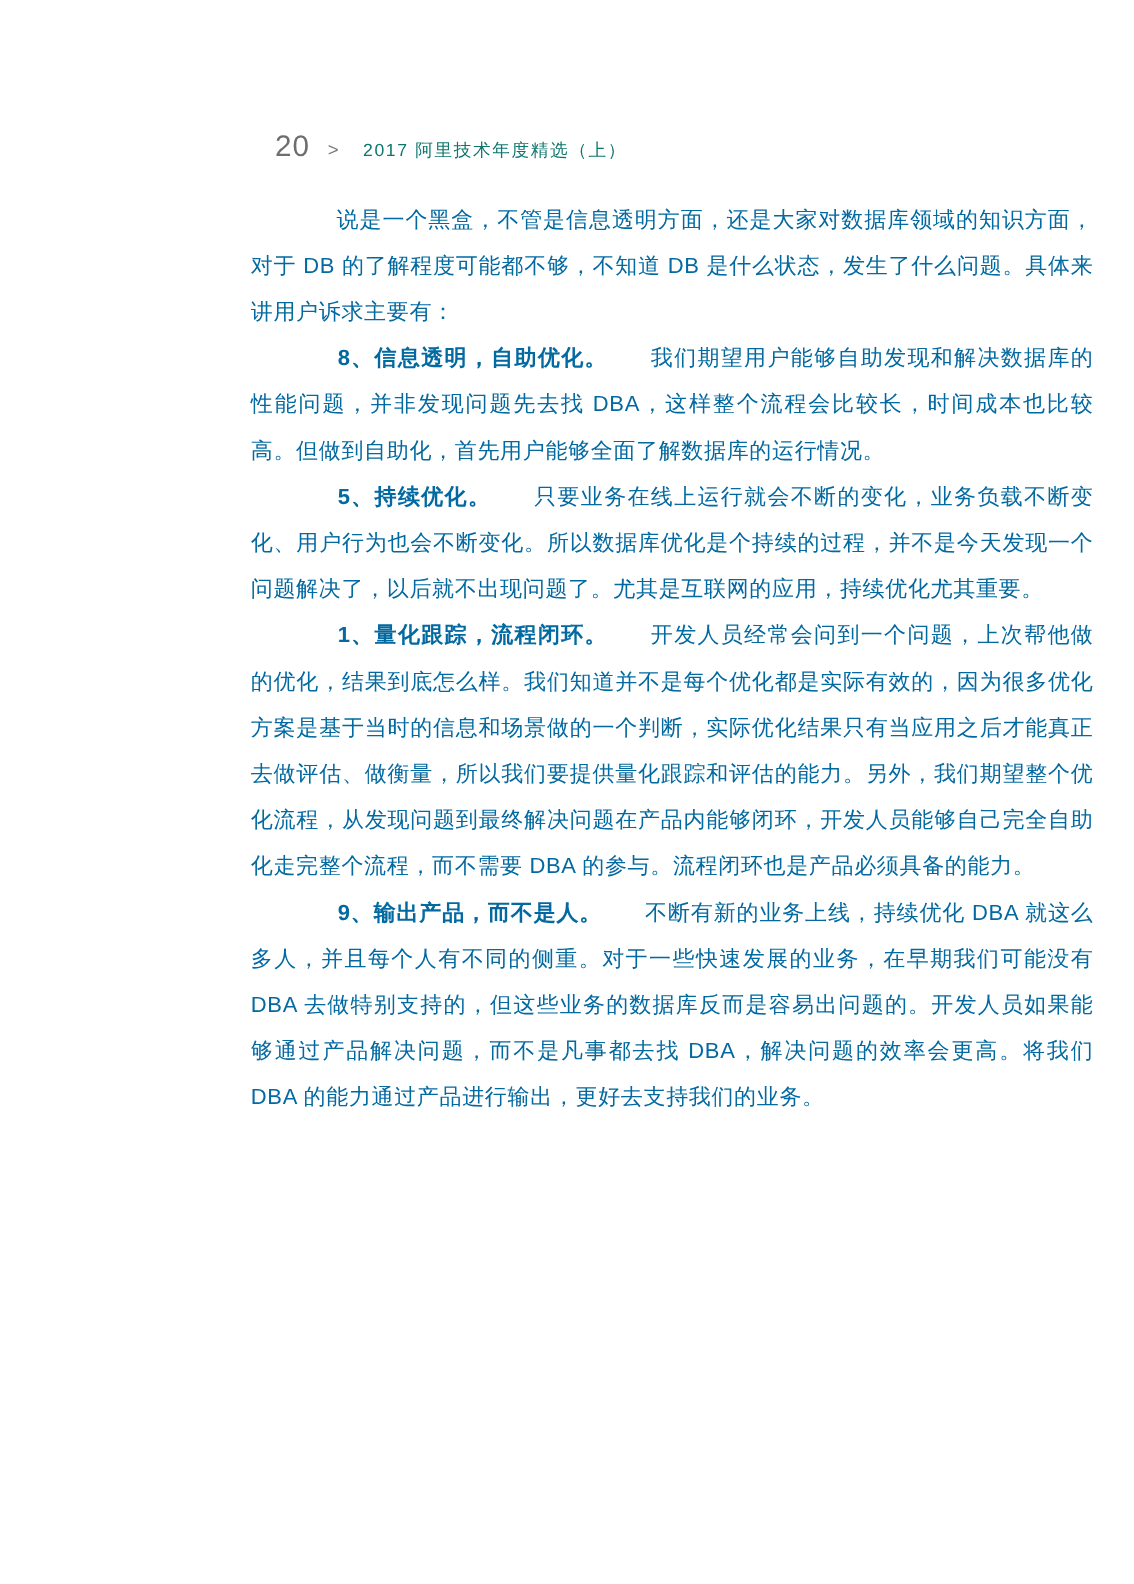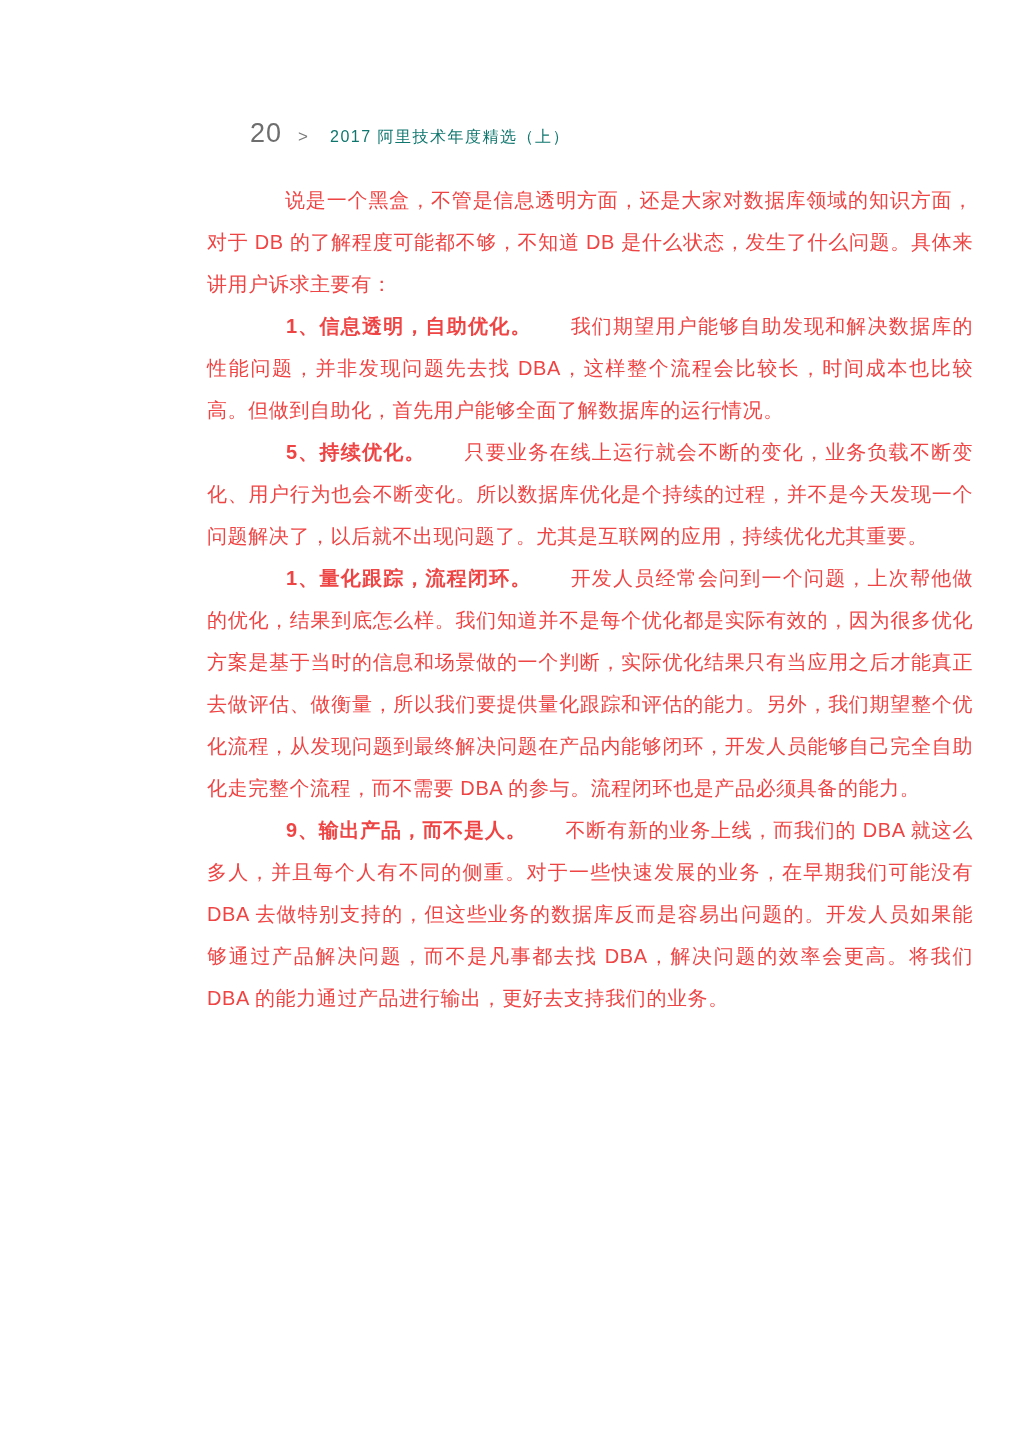--- a/index.html
+++ b/index.html
@@ -36,26 +36,26 @@
     margin-left: 16px;
   }
   .book-title {
     font-size: 16px;
     color: #0f766e;
     margin-left: 22px;
     letter-spacing: 1.5px;
   }
   .body-text {
     position: absolute;
-    left: 129px;
+    left: 150px;
     top: 179px;
     width: 766px;
     font-size: 20px;
     line-height: 42px;
-    color: #ef4444;
+    color: #0369a1;
     text-align: justify;
     letter-spacing: 0.6px;
   }
   .body-text p {
     margin: 0;
     padding: 0;
   }
   .body-text p.indent {
     text-indent: 2em;
   }
@@ -69,19 +69,19 @@
 <div class="page">
 
   <div class="page-header">
     <span class="page-number">20</span>
     <span class="header-sep">&gt;</span>
     <span class="book-title">2017 阿里技术年度精选（上）</span>
   </div>
 
   <div class="body-text">
     <p><span class="lead"></span><span>说是一个黑盒，不管是信息透明方面，还是大家对数据库领域的知识方面，对于 DB 的了解程度可能都不够，不知道 DB 是什么状态，发生了什么问题。具体来讲用户诉求主要有：</span></p>
-    <p class="indent"><span class="lead">1、信息透明，自助优化。</span><span>我们期望用户能够自助发现和解决数据库的性能问题，并非发现问题先去找 DBA，这样整个流程会比较长，时间成本也比较高。但做到自助化，首先用户能够全面了解数据库的运行情况。</span></p>
+    <p class="indent"><span class="lead">8、信息透明，自助优化。</span><span>我们期望用户能够自助发现和解决数据库的性能问题，并非发现问题先去找 DBA，这样整个流程会比较长，时间成本也比较高。但做到自助化，首先用户能够全面了解数据库的运行情况。</span></p>
     <p class="indent"><span class="lead">5、持续优化。</span><span>只要业务在线上运行就会不断的变化，业务负载不断变化、用户行为也会不断变化。所以数据库优化是个持续的过程，并不是今天发现一个问题解决了，以后就不出现问题了。尤其是互联网的应用，持续优化尤其重要。</span></p>
     <p class="indent"><span class="lead">1、量化跟踪，流程闭环。</span><span>开发人员经常会问到一个问题，上次帮他做的优化，结果到底怎么样。我们知道并不是每个优化都是实际有效的，因为很多优化方案是基于当时的信息和场景做的一个判断，实际优化结果只有当应用之后才能真正去做评估、做衡量，所以我们要提供量化跟踪和评估的能力。另外，我们期望整个优化流程，从发现问题到最终解决问题在产品内能够闭环，开发人员能够自己完全自助化走完整个流程，而不需要 DBA 的参与。流程闭环也是产品必须具备的能力。</span></p>
-    <p class="indent"><span class="lead">9、输出产品，而不是人。</span><span>不断有新的业务上线，而我们的 DBA 就这么多人，并且每个人有不同的侧重。对于一些快速发展的业务，在早期我们可能没有 DBA 去做特别支持的，但这些业务的数据库反而是容易出问题的。开发人员如果能够通过产品解决问题，而不是凡事都去找 DBA，解决问题的效率会更高。将我们 DBA 的能力通过产品进行输出，更好去支持我们的业务。</span></p>
+    <p class="indent"><span class="lead">9、输出产品，而不是人。</span><span>不断有新的业务上线，持续优化 DBA 就这么多人，并且每个人有不同的侧重。对于一些快速发展的业务，在早期我们可能没有 DBA 去做特别支持的，但这些业务的数据库反而是容易出问题的。开发人员如果能够通过产品解决问题，而不是凡事都去找 DBA，解决问题的效率会更高。将我们 DBA 的能力通过产品进行输出，更好去支持我们的业务。</span></p>
   </div>
 
 </div>
 
 </body></html>

